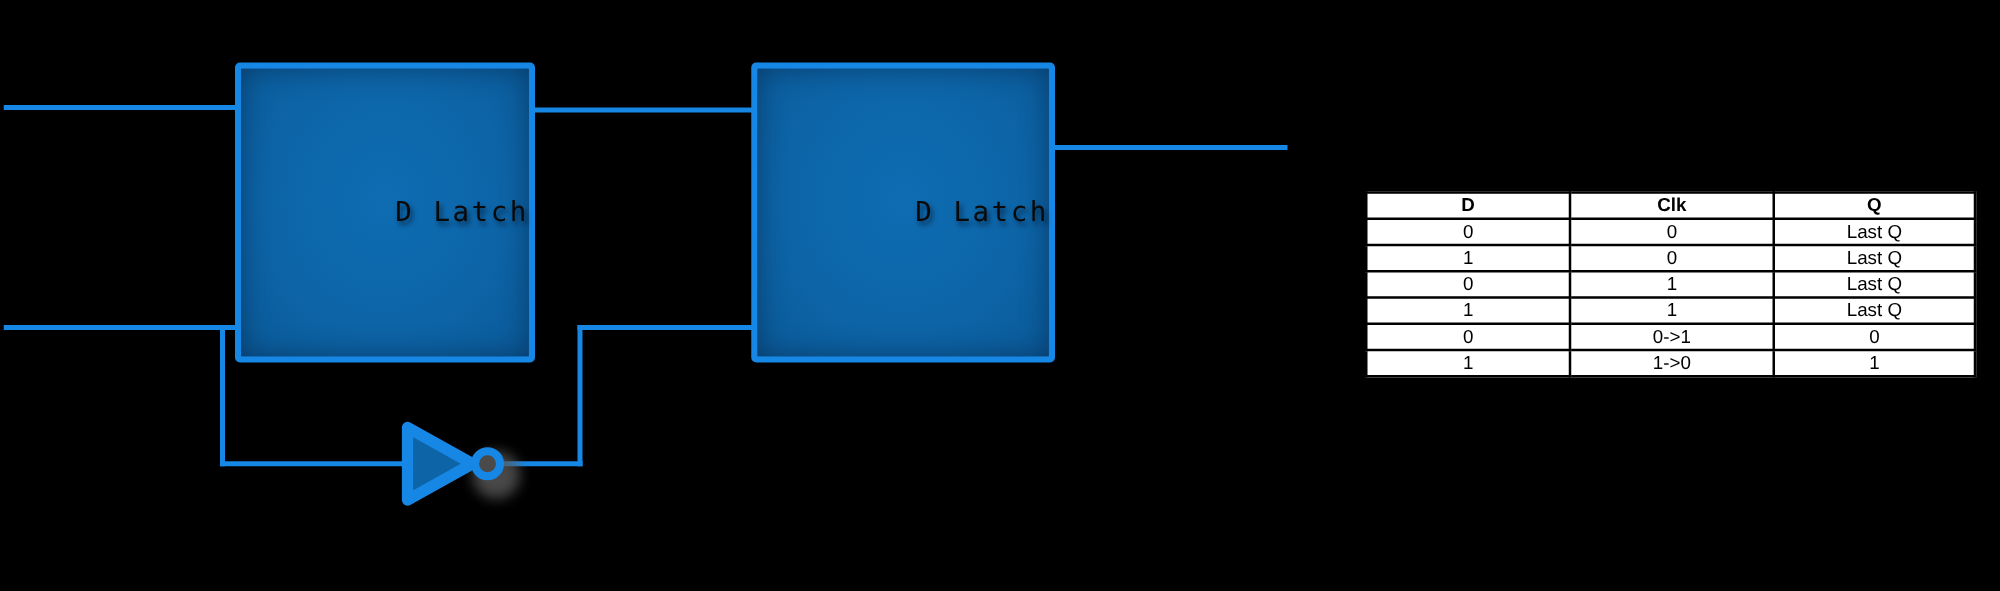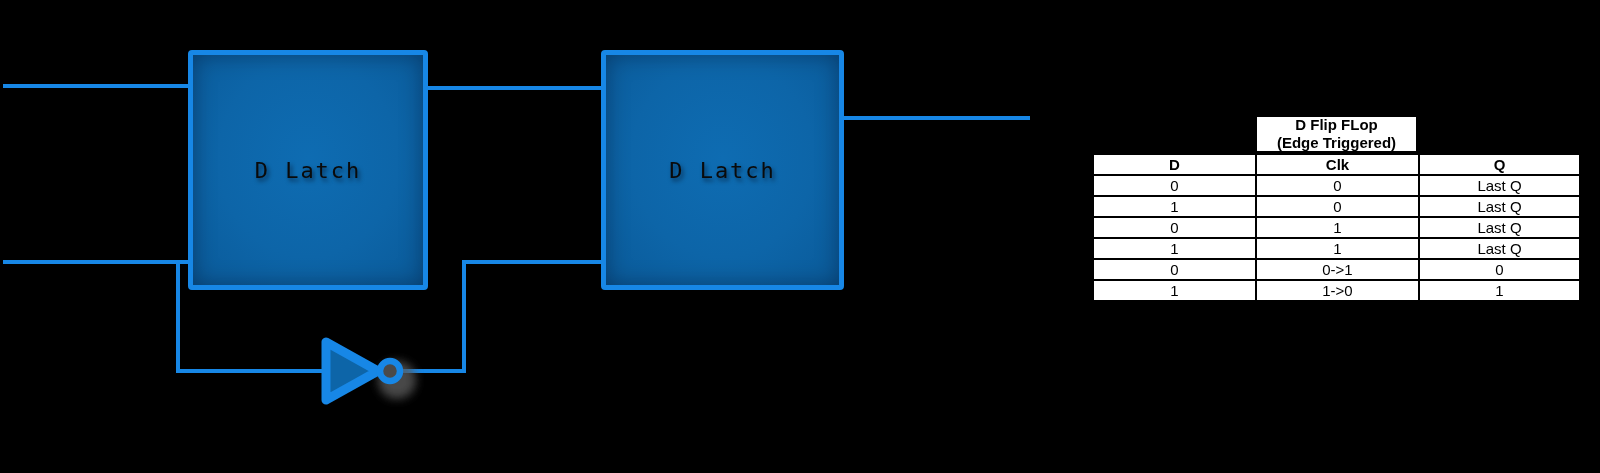--- a/index.html
+++ b/index.html
@@ -4,21 +4,21 @@
 <style>
   html,body{margin:0;padding:0;background:#000;}
   .stage{position:relative;width:1600px;height:473px;background:var(--c-background,#000);overflow:hidden;
          font-family:"Liberation Sans",sans-serif;}
   
   .wire{position:absolute;background:var(--c-accent,#1787e6);}
   .latch{position:absolute;box-sizing:border-box;width:240px;height:240px;top:50px;
          border:5px solid var(--c-accent,#1787e6);border-radius:4px;
          background:radial-gradient(ellipse at 50% 45%, #0e6cb2 0%, var(--c-latch_fill,#0d65a8) 55%, #0a5a99 100%);
          box-shadow:inset 0 0 22px rgba(0,0,20,.35);
-         display:flex;align-items:center;justify-content:center;}
+         display:flex;align-items:center;justify-content:flex-end;}
   .latch-label{font-family:"DejaVu Sans Mono","Liberation Mono",monospace;
          font-size:22px;letter-spacing:2px;color:#0a0a0a;
          text-shadow:2px 3px 4px rgba(0,0,15,.55);}
   .notgate{position:absolute;left:316px;top:334px;}
   
   .tbl-title{position:absolute;left:1255px;top:115px;width:163px;height:38px;box-sizing:border-box;
          background:#fff;border:2px solid #000;color:#000;
          display:flex;flex-direction:column;align-items:center;justify-content:center;
          font-size:15px;font-weight:bold;line-height:18px;text-align:center;}
   table.truth{position:absolute;left:1092px;top:153px;border-collapse:collapse;table-layout:fixed;
@@ -55,24 +55,20 @@
     <defs>
       <filter id="blur" x="-60%" y="-60%" width="220%" height="220%">
         <feGaussianBlur stdDeviation="5"></feGaussianBlur>
       </filter>
     </defs>
     <circle cx="81" cy="46" r="19" fill="#5a5a5a" opacity="0.8" filter="url(#blur)"></circle>
     <path d="M 10 8 L 10 66 L 62 37 Z" fill="#0d65a8" stroke="#1787e6" stroke-width="9" stroke-linejoin="round"></path>
     <circle cx="74" cy="37" r="10" fill="#4a4a4a" stroke="#1787e6" stroke-width="6.5"></circle>
   </svg>
 
-  <div class="tbl-title">
-    <span>D Flip FLop</span>
-    <span>(Edge Triggered)</span>
-  </div>
 
   <table class="truth">
     <colgroup>
         <col class="c-d">
         <col class="c-clk">
         <col class="c-q">
       </colgroup>
     <tbody>
         <tr>
       <th>D</th>

